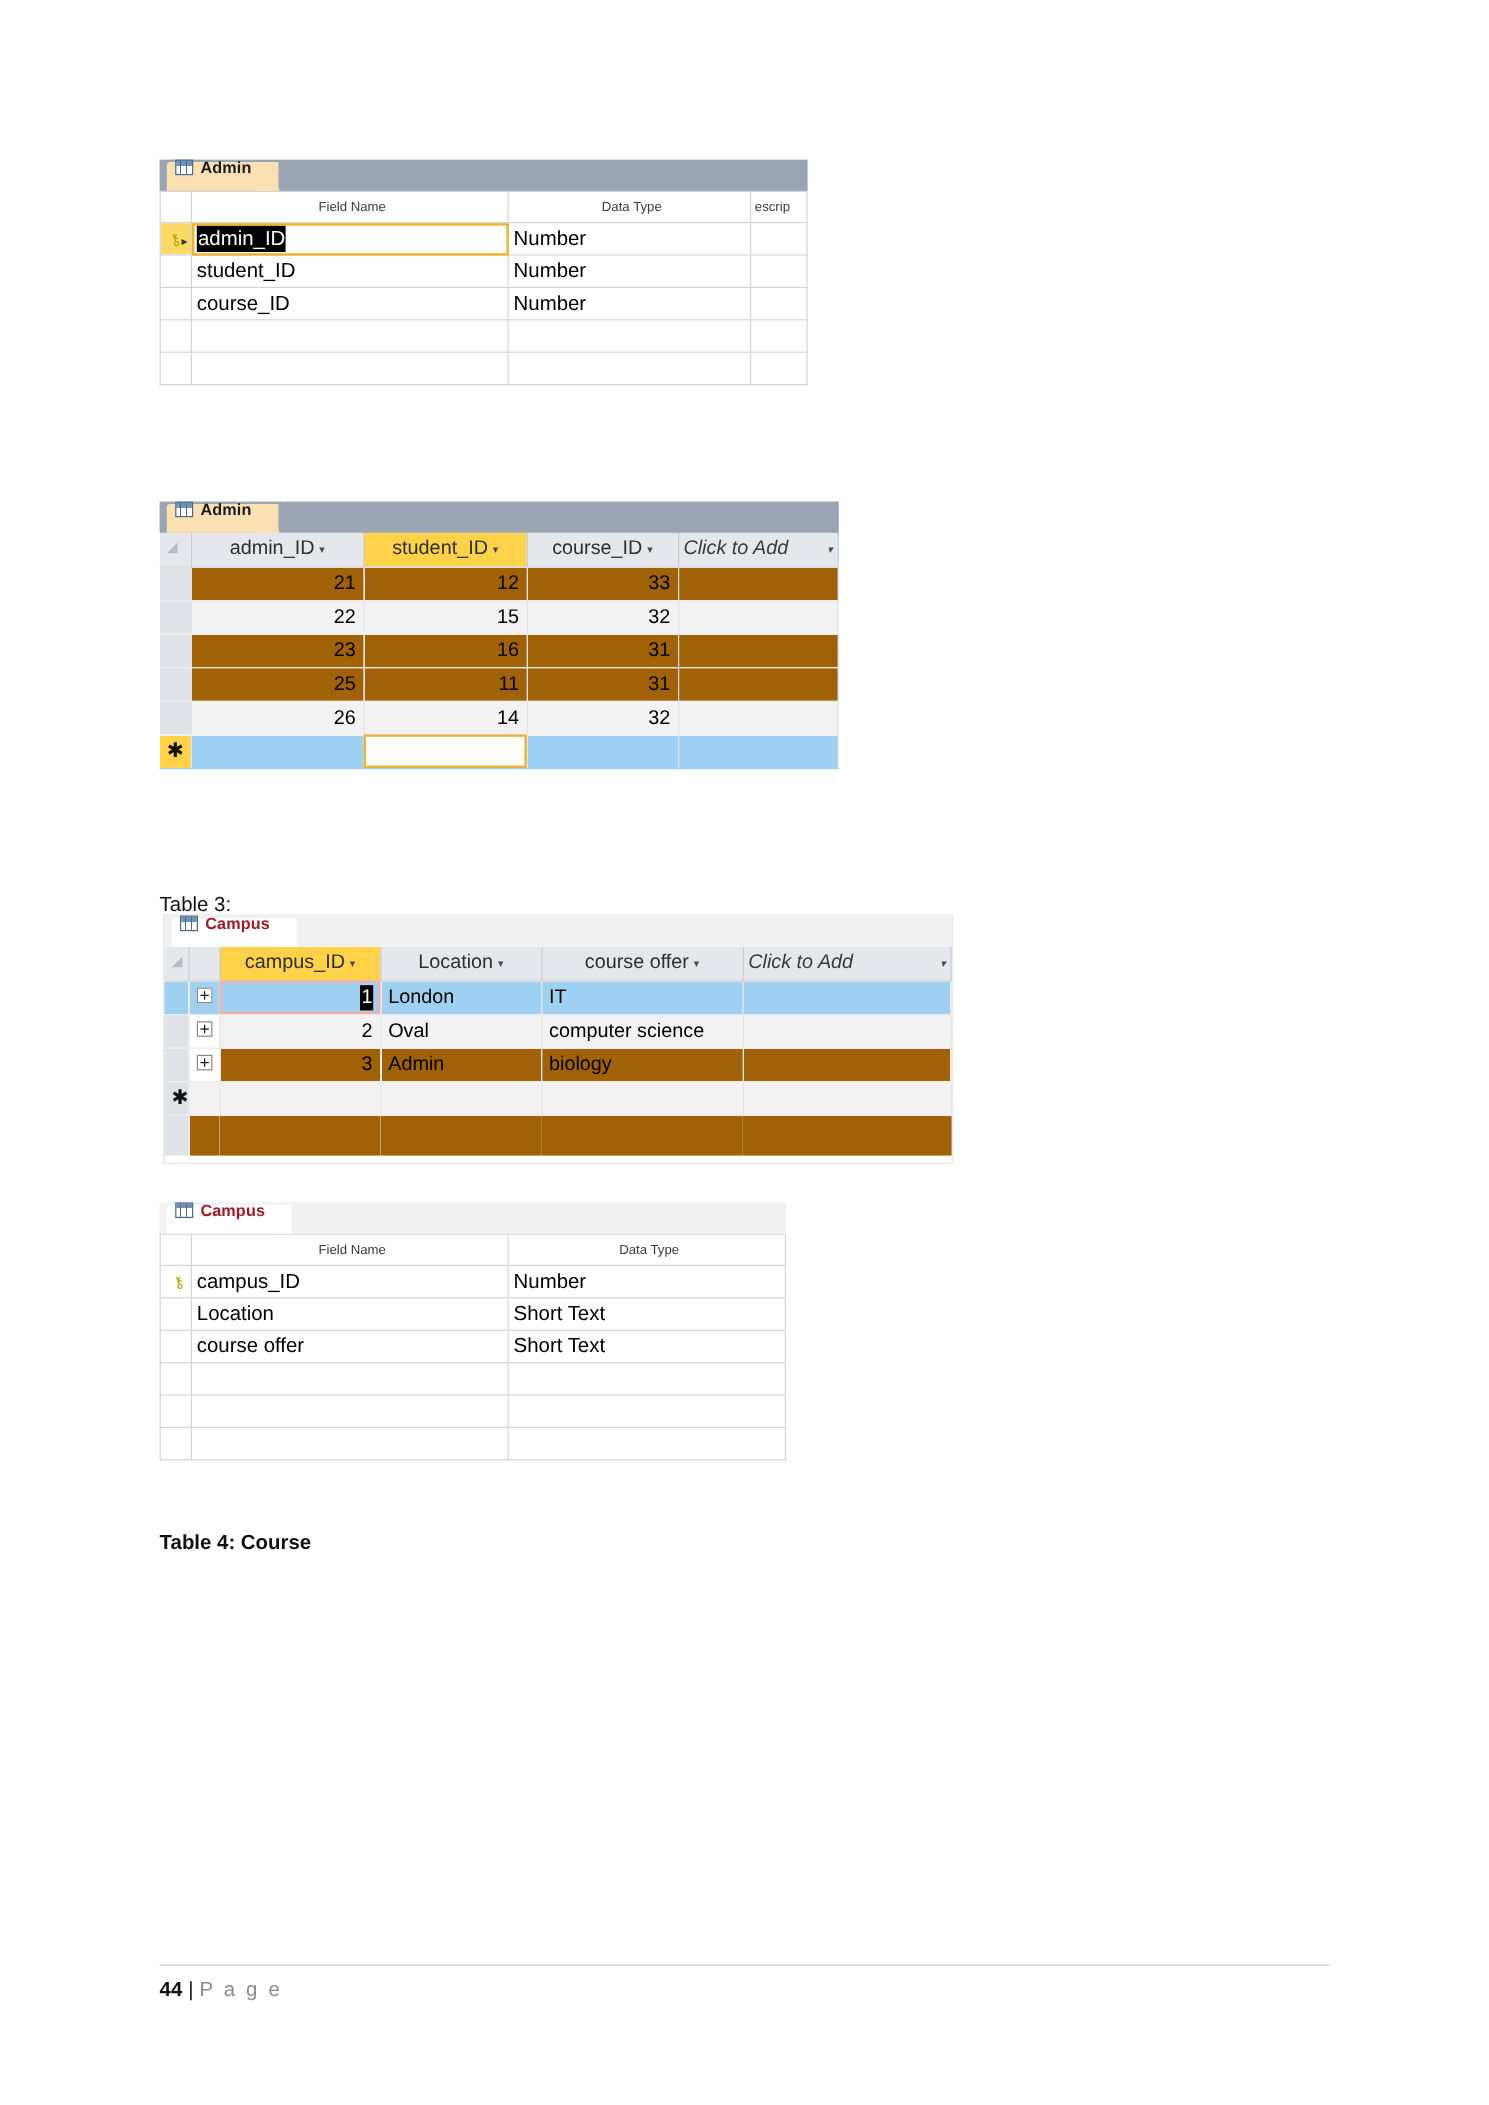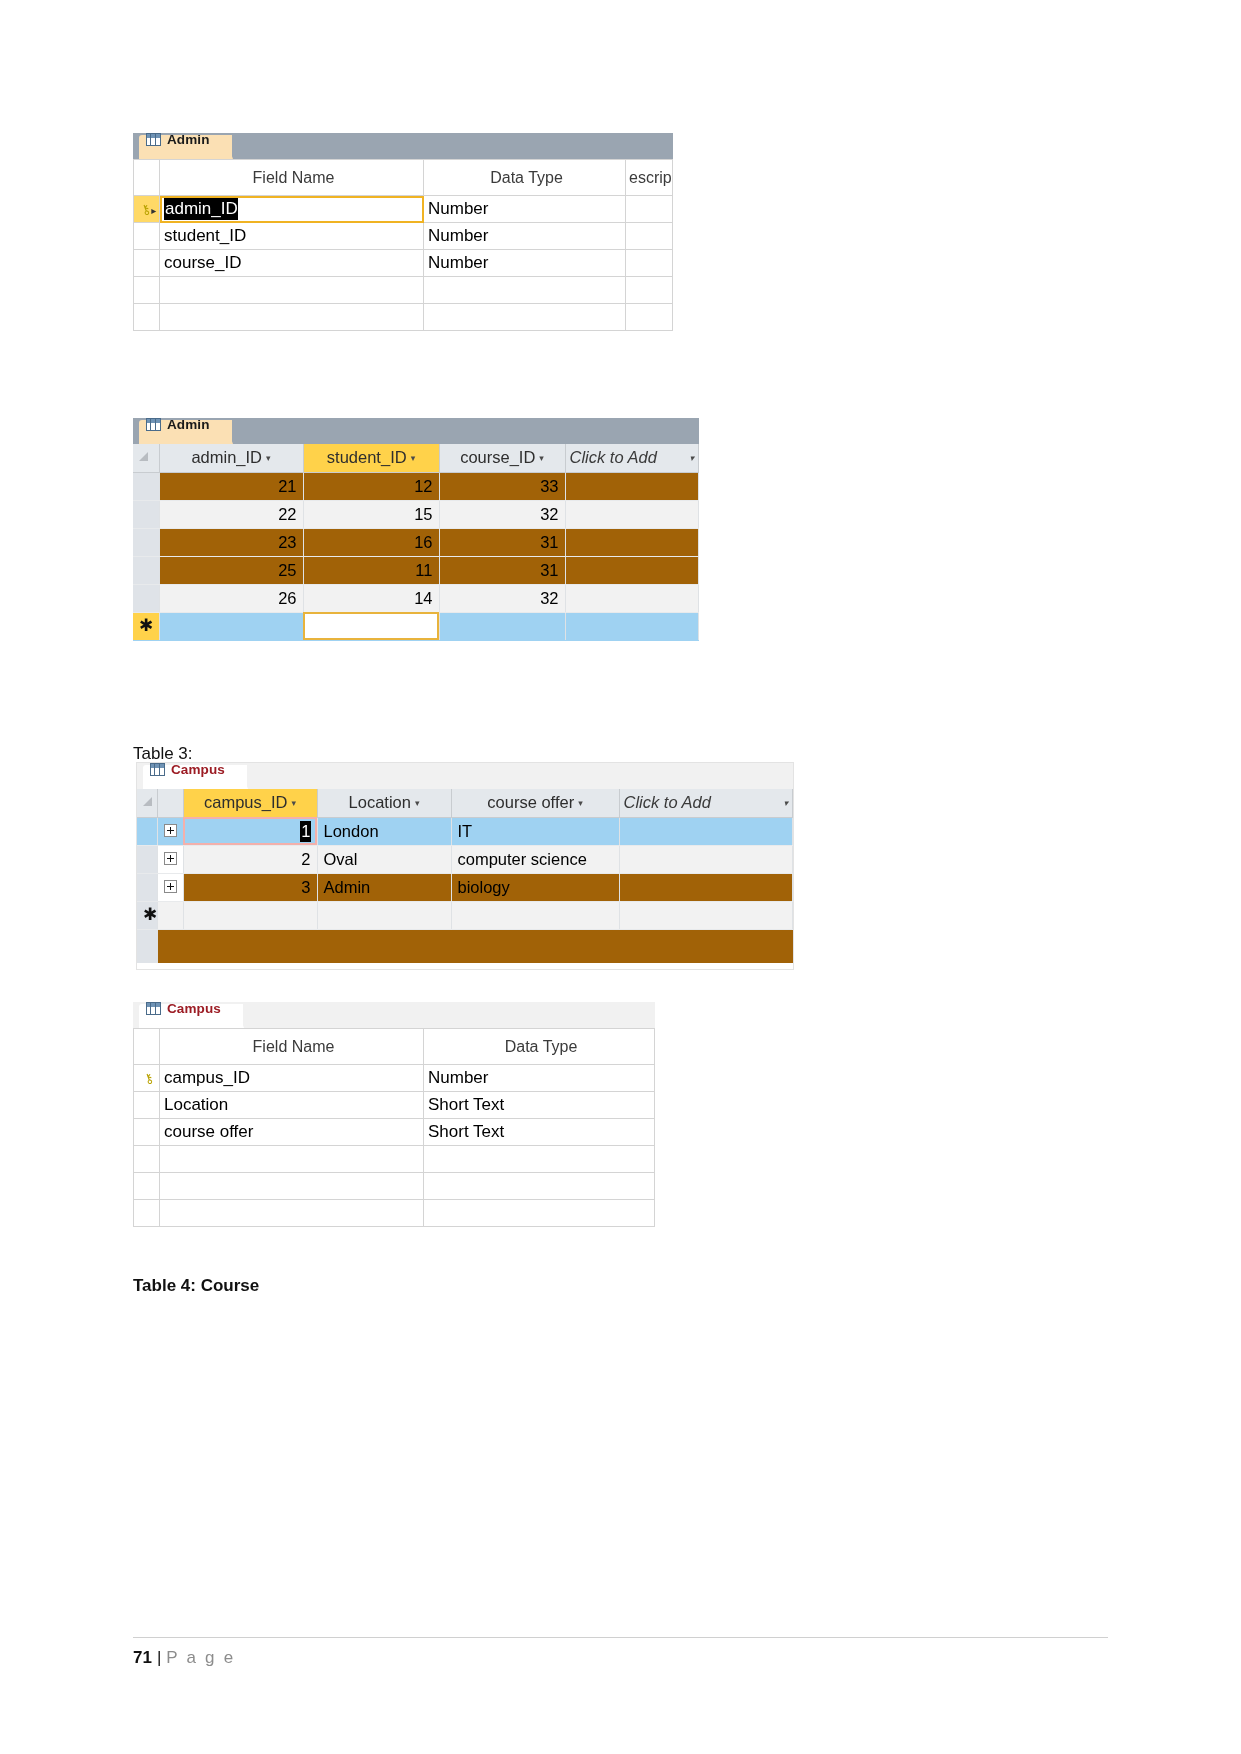--- a/index.html
+++ b/index.html
@@ -103,22 +103,22 @@
     box-sizing: border-box;
     font-weight: normal;
     vertical-align: middle;
     background: #ffffff;
     overflow: hidden;
     white-space: nowrap;
   }
   .dv-table th {
     text-align: center;
     color: #3b3b3b;
-    font-size: 16px;
-    height: 36px;
+    font-size: 11px;
+    height: 26px;
   }
   .dv-head-sel { background: #ffd966; color: #2b2b2b; }
   .dv-head-plain { background: #dfe3e8; }
   .dv-selcol {
     width: 26px;
     background: #eef0f3;
     border-right: 1px solid #c9c9c9;
     text-align: center;
     padding: 0;
   }
@@ -603,16 +603,16 @@
         <td></td>
       </tr>
     </tbody>
       </table>
   </div>
 
   <div class="caption bold" style="left:133px; top:1240px;">Table 4: Course</div>
 
   <div class="footer-rule"></div>
   <div class="footer-text">
-    <span class="footer-num">71</span><span class="footer-bar" style="margin:0 5px;">|</span><span>P a g e</span>
+    <span class="footer-num">44</span><span class="footer-bar" style="margin:0 5px;">|</span><span>P a g e</span>
   </div>
 
 </div>
 
 </body></html>

